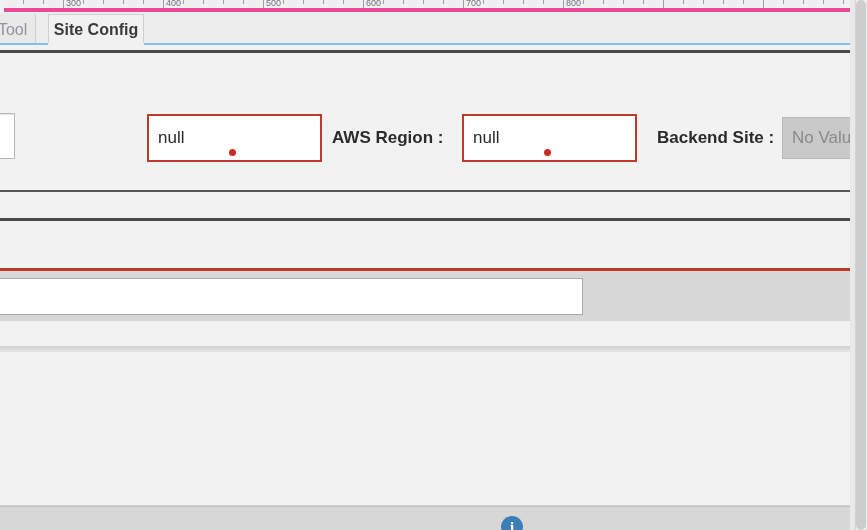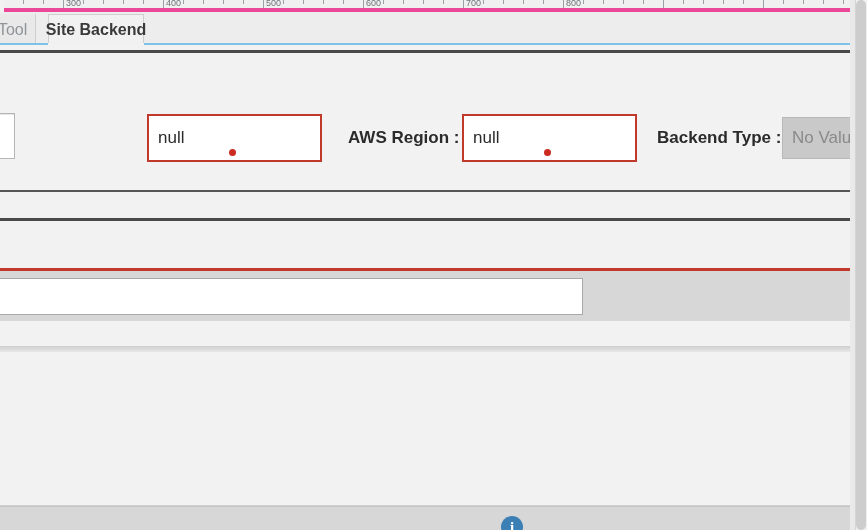--- a/index.html
+++ b/index.html
@@ -304,44 +304,44 @@
       <span class="ruler-label" style="left: 362px;">600</span>
       <span class="ruler-label" style="left: 462px;">700</span>
       <span class="ruler-label" style="left: 562px;">800</span>
     </div>
 
   <div class="tabbar">
     <div class="tab inactive">
       <span>y Tool</span>
     </div>
     <div class="tab active">
-      <span>Site Backend</span>
+      <span>Site Config</span>
     </div>
   </div>
   <div class="tab-underline"></div>
   <div class="tab-underline-gap"></div>
 
   <div class="hr-dark" style="top:50px;"></div>
 
   <div class="form-row">
 
     <div class="plain-input" style="left:-18px; top:57px; width:33px; height:46px;"></div>
 
     <div class="text-input" style="left:147px; top:58px; width:175px; height:48px;">
       <span>null</span>
     </div>
     <div class="dot-marker" style="left:229px; top:93px;"></div>
 
-    <span class="field-label" style="left:348px; top:72px;">AWS Region :</span>
+    <span class="field-label" style="left:332px; top:72px;">AWS Region :</span>
     <div class="text-input" style="left:462px; top:58px; width:175px; height:48px;">
       <span>null</span>
     </div>
     <div class="dot-marker" style="left:544px; top:93px;"></div>
 
-    <span class="field-label" style="left:657px; top:72px;">Backend Type :</span>
+    <span class="field-label" style="left:657px; top:72px;">Backend Site :</span>
     <div class="disabled-input" style="left:782px; top:61px; width:73px; height:42px;">
       <span>No Value</span>
     </div>
   </div>
 
   <div class="hr-dark thin" style="top:190px;"></div>
   <div class="hr-dark" style="top:218px;"></div>
 
   <div class="panel-light" style="top:221px; height:46px;"></div>
 

